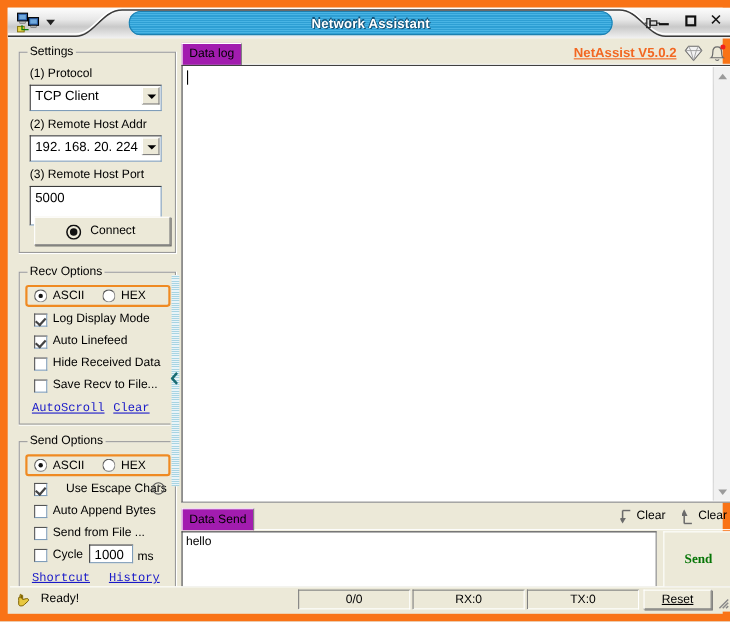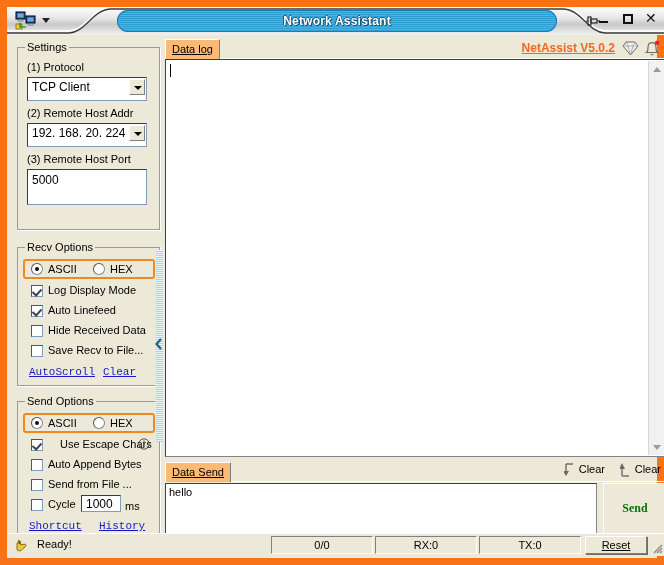--- a/index.html
+++ b/index.html
@@ -82,23 +82,23 @@
 
   
   .splitter{position:absolute;left:148px;top:243px;width:9px;height:192px;background:#ece9d8;}
   .splitter .grip{position:absolute;left:1px;top:0;width:7px;height:192px;
      background:repeating-linear-gradient(0deg,#a8d4e2 0px,#a8d4e2 1px,#e9f4f8 1px,#e9f4f8 2px);}
   .splitter .arw{position:absolute;left:0px;top:88px;width:8px;height:12px;}
 
   
   .logpane{position:absolute;left:158px;top:30px;width:502px;height:420px;}
   .tabstrip{position:absolute;left:0;top:0;width:502px;height:22px;}
-  .tab{position:absolute;left:0;top:2px;height:20px;box-sizing:border-box;background:#fdba74;
+  .tab{position:absolute;left:0;top:2px;height:20px;box-sizing:border-box;background:#a21caf;
      border:1px solid #fff;border-right-color:#808080;border-bottom:none;padding:0 6px;
-     line-height:19px;font-size:11px;color:#000;cursor:pointer;text-decoration:underline;}
+     line-height:19px;font-size:11px;color:#000;cursor:pointer;}
   .tabline{position:absolute;left:0;top:21px;width:502px;height:1px;background:#fff;}
   .brand{position:absolute;right:52px;top:4px;font-size:12px;font-weight:bold;color:#f26722;
      text-decoration:underline;cursor:pointer;white-space:nowrap;}
   .gem{position:absolute;right:28px;top:4px;width:17px;height:15px;cursor:pointer;}
   .bell{position:absolute;right:6px;top:3px;width:18px;height:17px;cursor:pointer;}
 
   .logbox{position:absolute;left:0;top:22px;width:502px;height:398px;box-sizing:border-box;
      background:#fff;border:1px solid #848484;border-top-color:#404040;border-left-color:#404040;}
   .caretbar{position:absolute;left:4px;top:4px;width:1px;height:13px;background:#000;}
   .vscroll{position:absolute;right:1px;top:1px;width:16px;bottom:1px;background:#f1f1f1;
@@ -197,20 +197,27 @@
       <div class="combo" style="left:10px;top:82px;width:120px;">
         <div class="val">192. 168. 20. 224</div>
         <div class="btn"></div>
       </div>
 
       <div class="lbl" style="left:10px;top:112px;">(3) Remote Host Port</div>
       <div class="txtbox" style="left:10px;top:128px;width:120px;">
         <div class="val">5000</div>
       </div>
 
+      <div class="btn3d" style="left:14px;top:156px;width:124px;height:26px;">
+        <svg style="position:absolute;left:28px;top:6px;width:14px;height:14px;" viewBox="0 0 14 14">
+          <circle cx="7" cy="7" r="6.2" fill="none" stroke="#111" stroke-width="1.4"></circle>
+          <circle cx="7" cy="7" r="3.4" fill="#111"></circle>
+        </svg>
+        <div style="position:absolute;left:50px;top:6px;font-size:11px;color:#000;">Connect</div>
+      </div>
     </div>
 
     <div class="gbox" style="left:8px;top:204px;width:144px;height:146px;">
       <div class="frame"></div>
       <div class="frame2"></div>
       <div class="legend">Recv Options</div>
 
       <div class="hl-orange" style="left:6px;top:18px;width:132px;height:20px;"></div>
 
       <div class="rb on" style="left:14px;top:22px;"></div>

